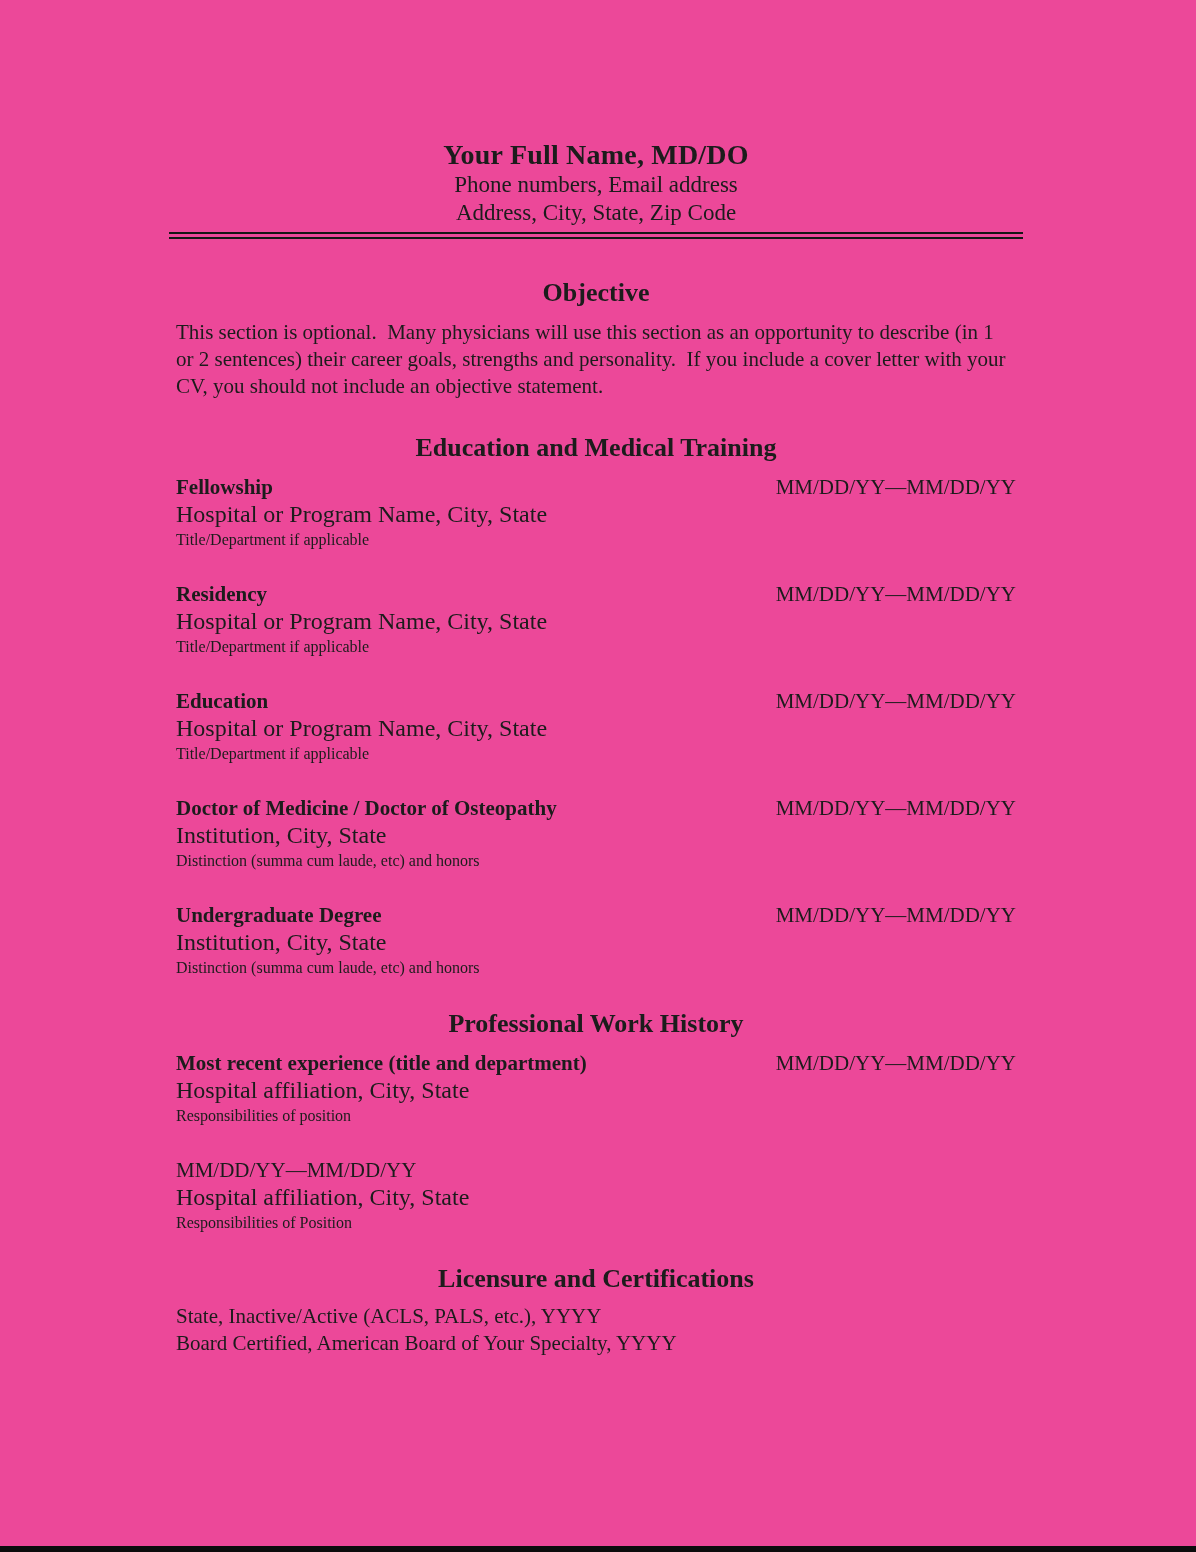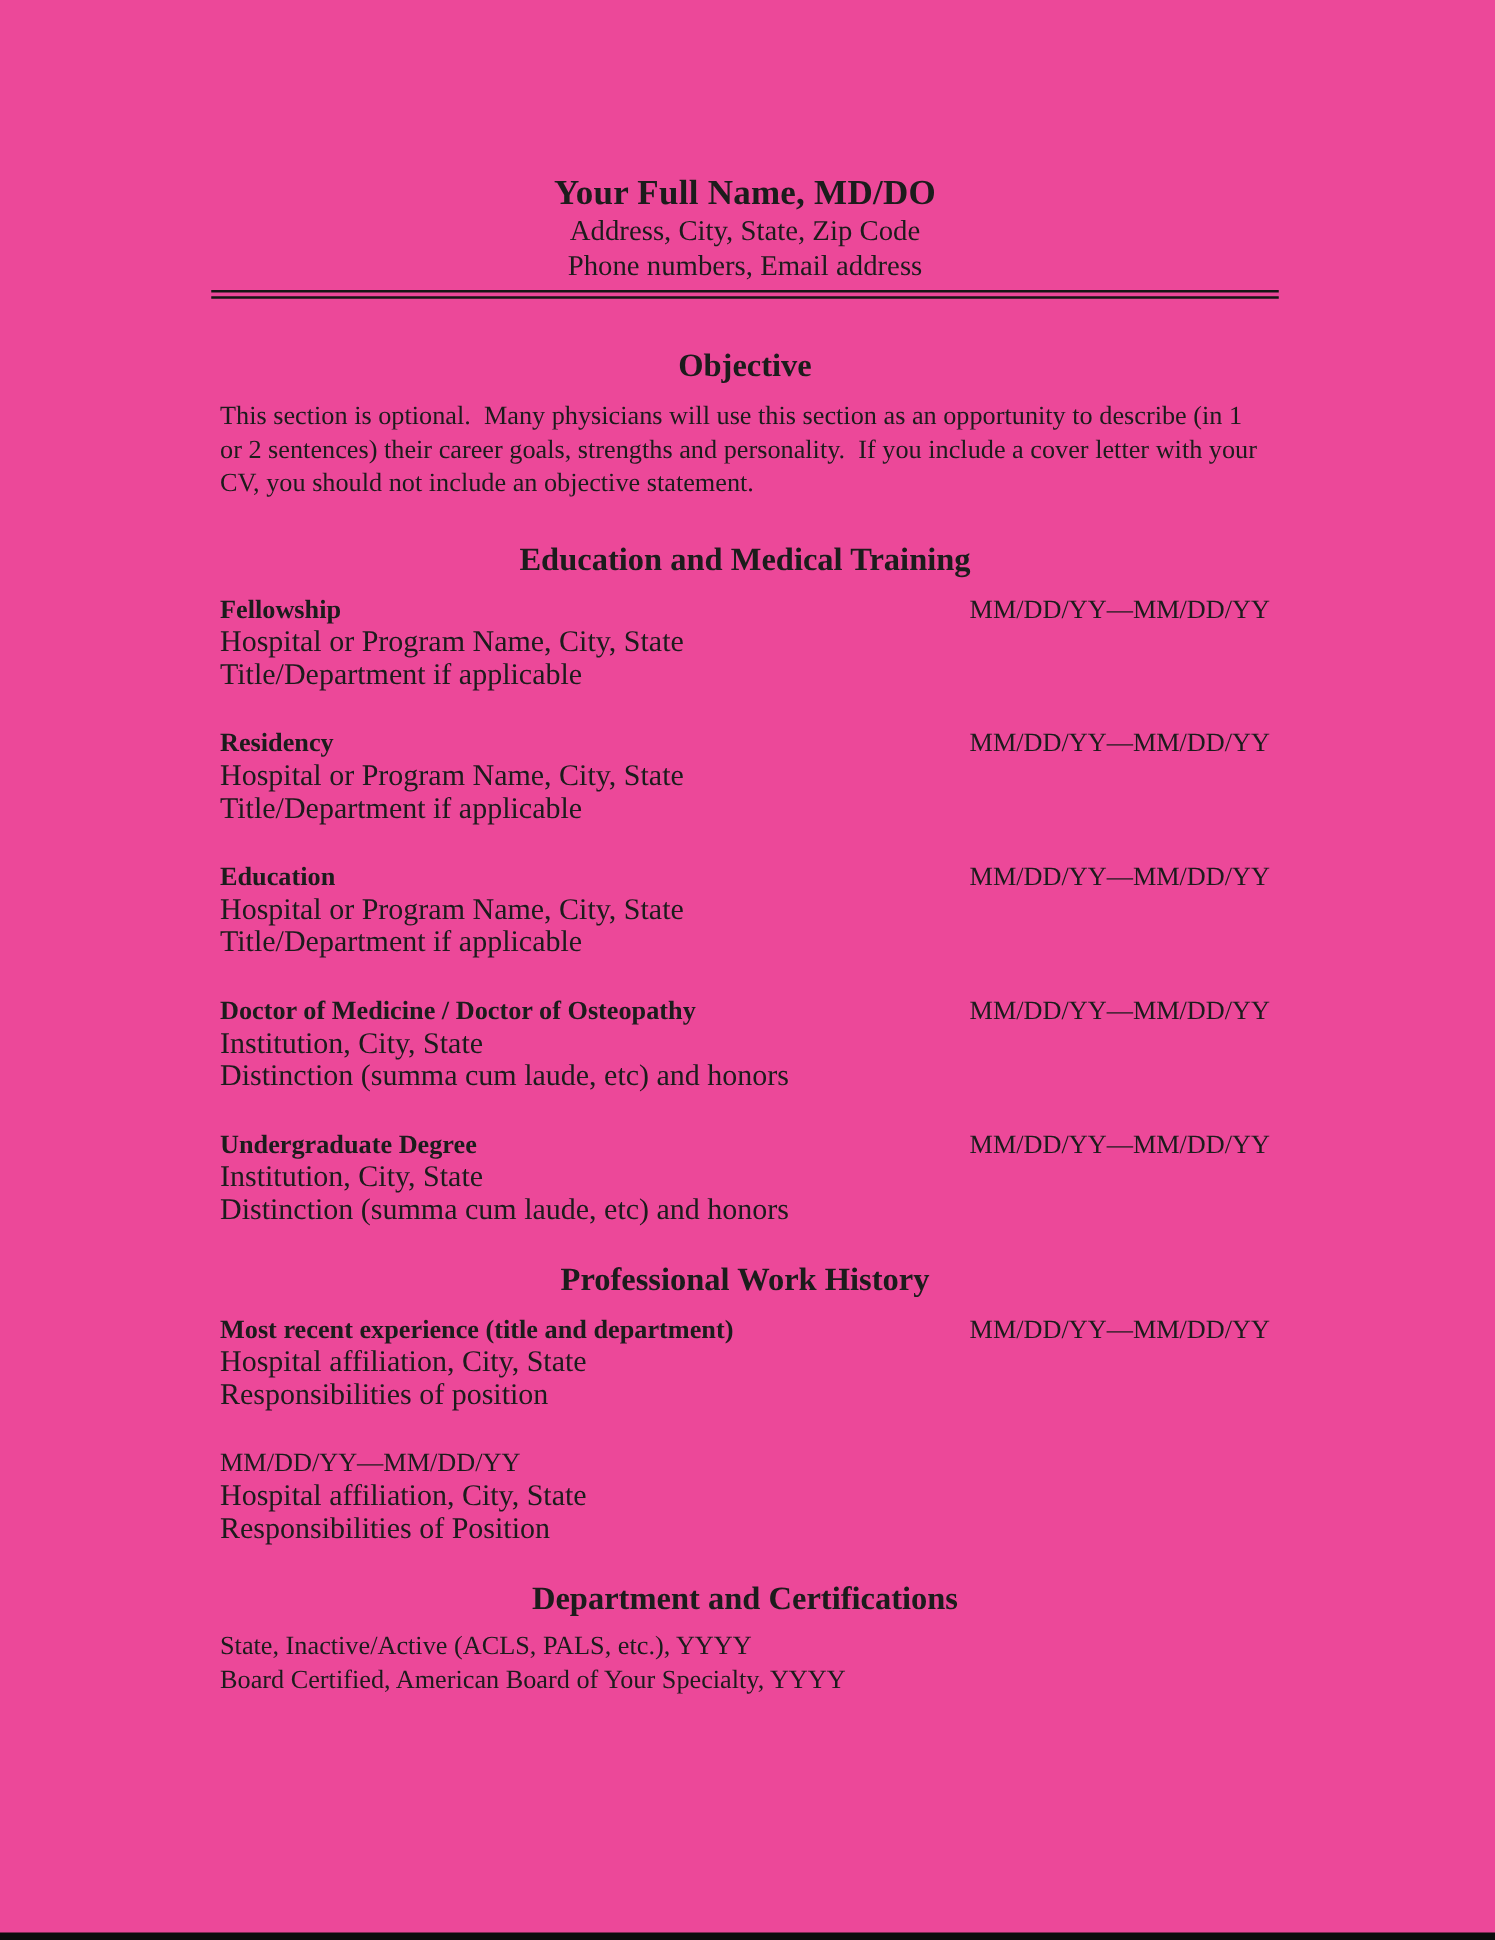--- a/index.html
+++ b/index.html
@@ -68,21 +68,21 @@
     font-size: 21px;
     line-height: 27px;
   }
   .entry-title { font-weight: bold; }
   .entry-dates { font-weight: normal; white-space: nowrap; }
   .entry-org {
     font-size: 24px;
     line-height: 27px;
   }
   .entry-detail {
-    font-size: 24px;
+    font-size: 16px;
     line-height: 24px;
   }
   
   .lic-lines { margin-top: 9px; }
   .lic-line {
     font-size: 21px;
     line-height: 27px;
   }
   
   .bottom-scan-bar {
@@ -95,22 +95,22 @@
   }
 </style>
 </head>
 <body>
 
 <div class="page">
   <div class="content">
 
     <div class="cv-header">
       <div class="full-name">Your Full Name, MD/DO</div>
+      <div class="header-line">Phone numbers, Email address</div>
       <div class="header-line">Address, City, State, Zip Code</div>
-      <div class="header-line">Phone numbers, Email address</div>
     </div>
     <div class="header-rule"></div>
 
     <div>
       <div class="section-heading objective-heading">Objective</div>
       <div class="objective-body">This section is optional.  Many physicians will use this section as an opportunity to describe (in 1 or 2 sentences) their career goals, strengths and personality.  If you include a cover letter with your CV, you should not include an objective statement.</div>
     </div>
 
     <div>
       <div class="section-heading edu-heading">Education and Medical Training</div>
@@ -182,21 +182,21 @@
             <span class="entry-dates">MM/DD/YY—MM/DD/YY</span>
           </div>
           <div class="entry-org">Hospital affiliation, City, State</div>
           <div class="entry-detail">Responsibilities of Position</div>
         </div>
 
       </div>
     </div>
 
     <div>
-      <div class="section-heading lic-heading">Department and Certifications</div>
+      <div class="section-heading lic-heading">Licensure and Certifications</div>
       <div class="lic-lines">
         <div class="lic-line">State, Inactive/Active (ACLS, PALS, etc.), YYYY</div>
         <div class="lic-line">Board Certified, American Board of Your Specialty, YYYY</div>
       </div>
     </div>
 
   </div>
 
   <div class="bottom-scan-bar"></div>
 </div>

